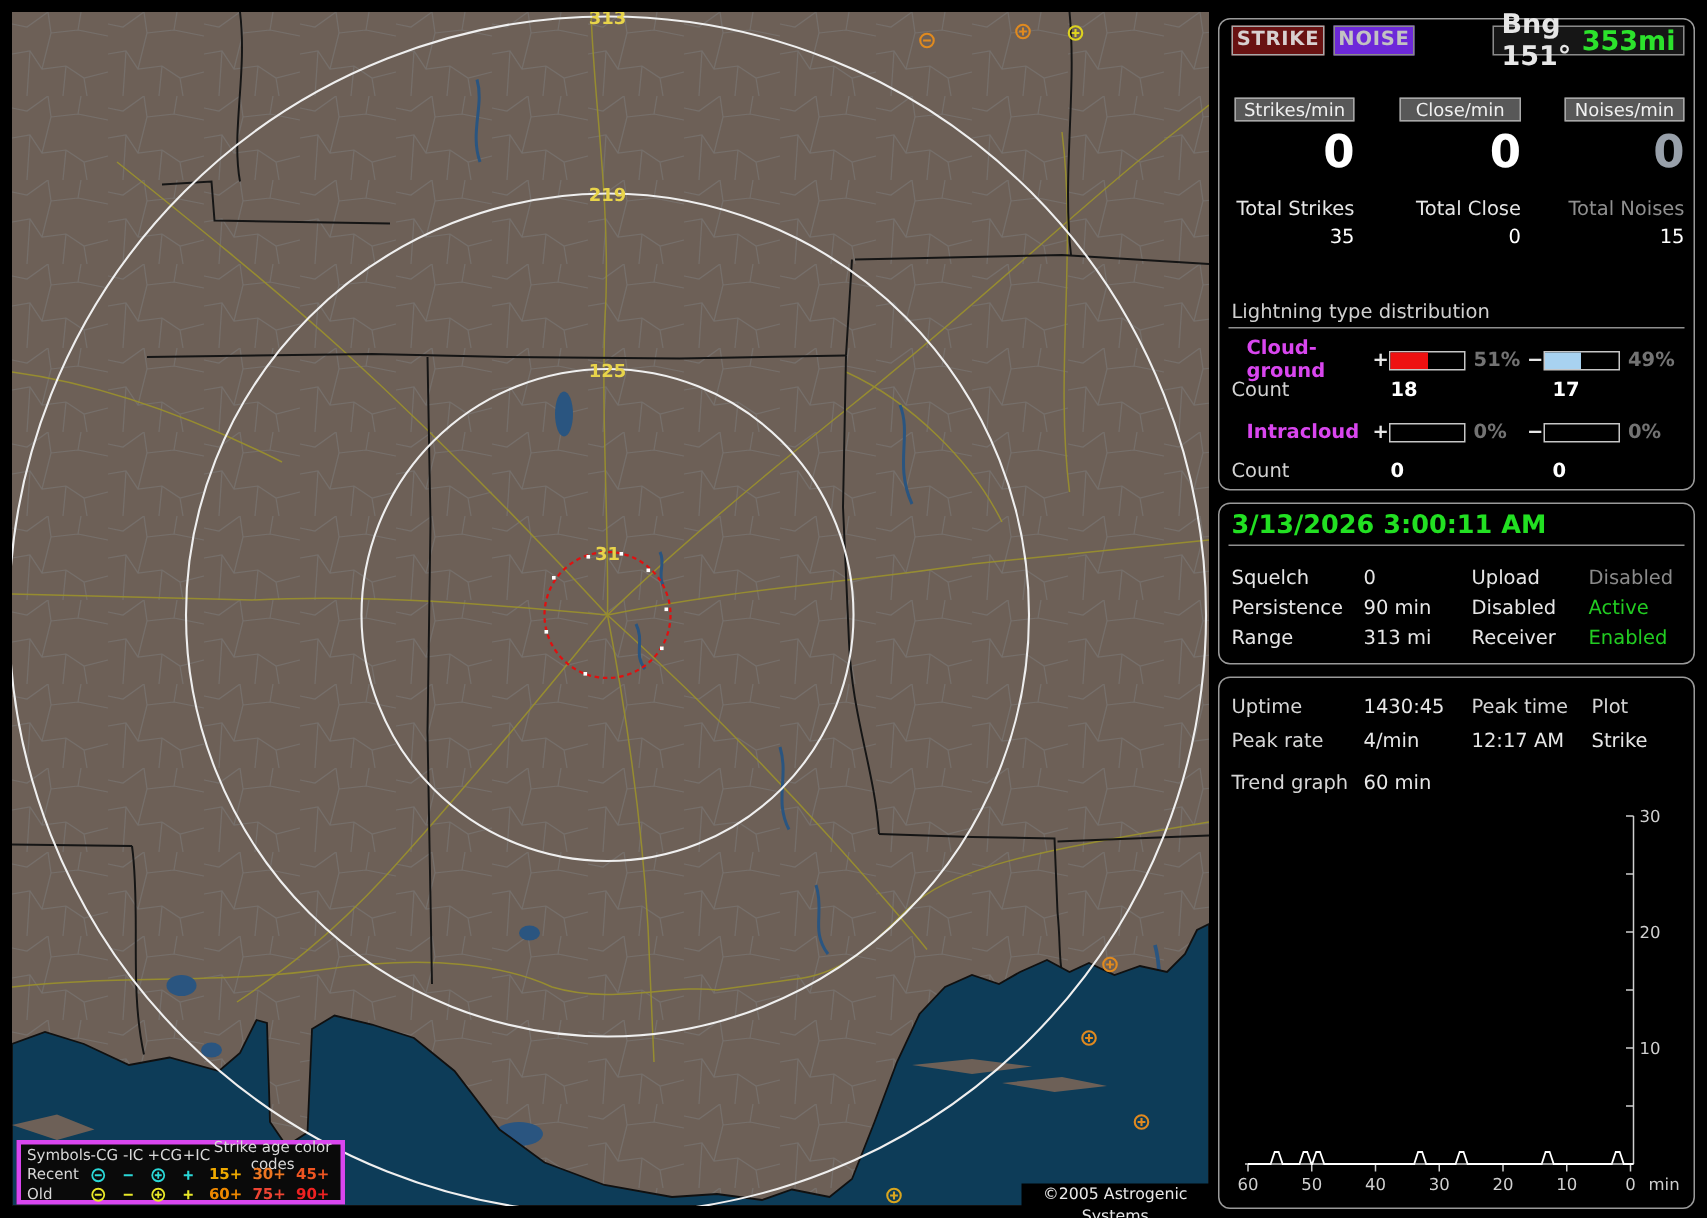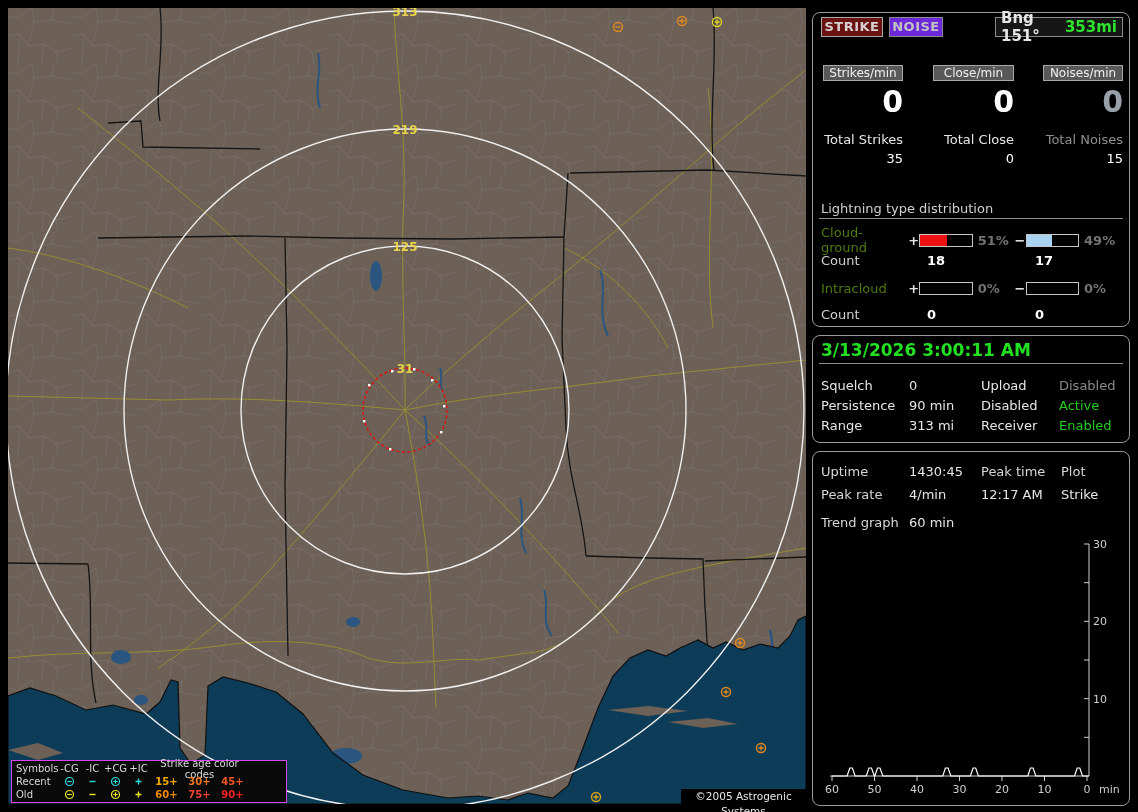--- a/index.html
+++ b/index.html
@@ -1,53 +1,53 @@
 <!DOCTYPE html>
 <html><head>
 <meta charset="utf-8">
 <style>
   html,body{margin:0;padding:0;background:#000;}
   body{width:1138px;height:812px;position:relative;font-family:"DejaVu Sans","Liberation Sans",sans-serif;overflow:hidden;}
   
   #map-wrap{position:absolute;left:8px;top:8px;width:798px;height:796px;background:#6d6057;}
   #map-svg{position:absolute;left:0;top:0;}
   
-  #legend{position:absolute;left:11px;top:760px;width:276px;height:43px;background:#0a0a0a;border:1px solid #d946ef;box-sizing:border-box;font-size:10px;color:#d8d8d8;padding:1px 4px;}
+  #legend{position:absolute;left:11px;top:760px;width:219px;height:43px;background:#0a0a0a;border:3px solid #d946ef;box-sizing:border-box;font-size:10px;color:#d8d8d8;padding:1px 4px;}
   .lg-row{display:flex;height:13px;align-items:center;}
   .lg-c0{width:42px;text-align:left;}
   .lg-s{width:23px;text-align:center;}
   .lg-age{width:33px;text-align:center;font-weight:bold;}
   .lg-hdr-age{width:99px;text-align:center;}
   .cyan{color:#2ad8d8;}
   .yellow{color:#e8e828;}
   .sym-svg{vertical-align:middle;}
   
   #copyright{position:absolute;left:681px;top:789px;width:125px;height:15px;background:#000;color:#e8e8e8;font-size:10.5px;line-height:15px;text-align:center;}
   
   .panel{position:absolute;left:812px;width:318px;background:#000;border:1px solid #9a9a9a;border-radius:8px;box-sizing:border-box;color:#e6e6e6;font-size:13px;}
   #panel-top{top:12px;height:315px;}
   #panel-mid{top:335px;height:108px;}
   #panel-bot{top:451px;height:355px;}
   .abs{position:absolute;}
   .btn{display:inline-block;text-align:center;font-weight:bold;font-size:13px;line-height:18px;letter-spacing:.5px;box-sizing:border-box;cursor:default;}
   #strike-btn{left:8px;top:4px;width:62px;height:20px;background:#691212;border:1px solid #a8a8a8;color:#d8d0d0;}
   #noise-btn{left:76px;top:4px;width:54px;height:20px;background:#6d28d9;border:1px solid #8a8a8a;color:#c2c2c2;}
-  #bng-box{left:182px;top:4px;width:128px;height:20px;background:#161616;border:1px solid #8a8a8a;display:flex;justify-content:space-between;align-items:center;padding:0 5px;font-weight:bold;font-size:15px;box-sizing:border-box;}
+  #bng-box{left:182px;top:4px;width:128px;height:20px;background:#161616;border:1px solid #8a8a8a;display:flex;justify-content:space-between;align-items:center;padding:0 5px;font-weight:bold;font-size:18px;box-sizing:border-box;}
   #bng-box .dist{color:#2ce22c;}
   .chip{position:absolute;top:52px;height:16px;line-height:14px;background:#585858;border:1px solid #a8a8a8;color:#f0f0f0;font-size:12px;text-align:center;box-sizing:border-box;}
   .rate{position:absolute;top:74px;font-size:30px;font-weight:bold;text-align:right;line-height:1;}
   .rate.dim{color:#98a0aa;}
   .tot-label{position:absolute;top:119px;font-size:13px;text-align:right;}
   .tot-val{position:absolute;top:138px;font-size:13px;text-align:right;color:#fff;}
   .dim-text{color:#8f8f8f;}
   .col1{left:10px;width:80px;} .col2{left:120px;width:81px;} .col3{left:230px;width:80px;}
   #dist-title{left:8px;top:188px;font-size:13px;color:#d0d0d0;}
   #dist-rule{left:6px;right:6px;top:205px;border-top:1px solid #8f8f8f;}
   .dist-row{position:absolute;left:8px;right:8px;display:flex;align-items:center;font-size:13px;}
-  .d-label{width:92px;font-weight:normal;color:#4d7c0f;}
+  .d-label{width:92px;font-weight:bold;color:#d946ef;margin-left:10px;}
   .d-sign{width:12px;font-weight:bold;}
   .d-bar{width:54px;height:11px;border:1px solid #c6c6c6;background:#000;box-sizing:content-box;}
   .d-bar>div{height:100%;width:0;}
   .d-bar .pos{background:#ee1111;}
   .d-bar .neg{background:#a8d2f0;}
   .d-pct{width:44px;padding-left:5px;font-weight:bold;color:#737373;box-sizing:border-box;}
   .count-label{position:absolute;left:8px;color:#d2d2d2;font-size:13px;}
   .count-val{position:absolute;font-weight:bold;color:#fff;font-size:13px;}
   
   #datetime{left:8px;top:4px;font-size:17px;font-weight:bold;color:#22e022;}

